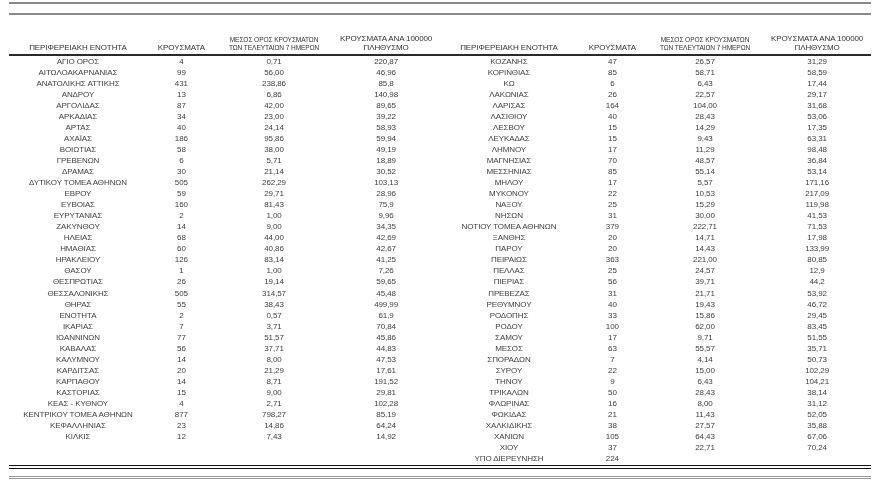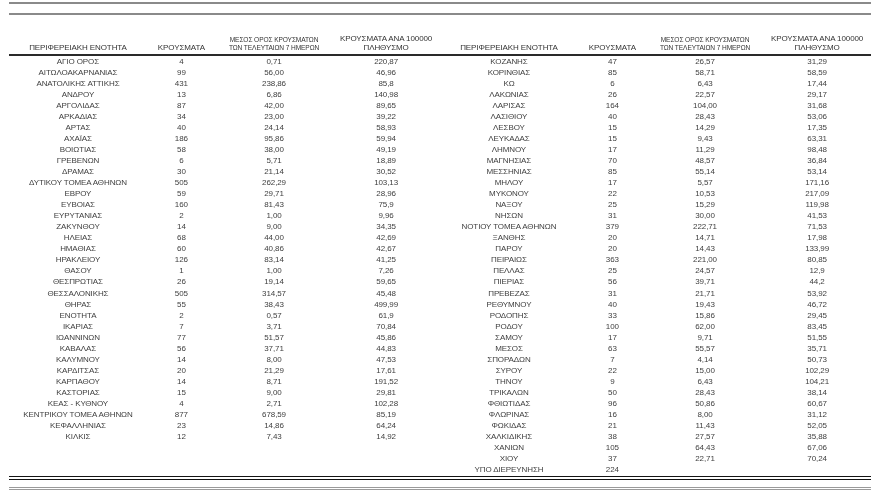--- a/index.html
+++ b/index.html
@@ -300,21 +300,21 @@
   <div class="row">
     <div class="c-region">ΚΕΑΣ - ΚΥΘΝΟΥ</div>
     <div class="c-cases">4</div>
     <div class="c-avg">2,71</div>
     <div class="c-per">102,28</div>
   </div>
 
   <div class="row">
     <div class="c-region">ΚΕΝΤΡΙΚΟΥ ΤΟΜΕΑ ΑΘΗΝΩΝ</div>
     <div class="c-cases">877</div>
-    <div class="c-avg">678,59</div>
+    <div class="c-avg">798,27</div>
     <div class="c-per">85,19</div>
   </div>
 
 
   <div class="row">
     <div class="c-region">ΚΕΦΑΛΛΗΝΙΑΣ</div>
     <div class="c-cases">23</div>
     <div class="c-avg">14,86</div>
     <div class="c-per">64,24</div>
   </div>
@@ -537,26 +537,20 @@
     <div class="c-per">104,21</div>
   </div>
 
   <div class="row">
     <div class="c-region">ΤΡΙΚΑΛΩΝ</div>
     <div class="c-cases">50</div>
     <div class="c-avg">28,43</div>
     <div class="c-per">38,14</div>
   </div>
 
-  <div class="row">
-    <div class="c-region">ΦΘΙΩΤΙΔΑΣ</div>
-    <div class="c-cases">96</div>
-    <div class="c-avg">50,86</div>
-    <div class="c-per">60,67</div>
-  </div>
 
   <div class="row">
     <div class="c-region">ΦΛΩΡΙΝΑΣ</div>
     <div class="c-cases">16</div>
     <div class="c-avg">8,00</div>
     <div class="c-per">31,12</div>
   </div>
 
   <div class="row">
     <div class="c-region">ΦΩΚΙΔΑΣ</div>

